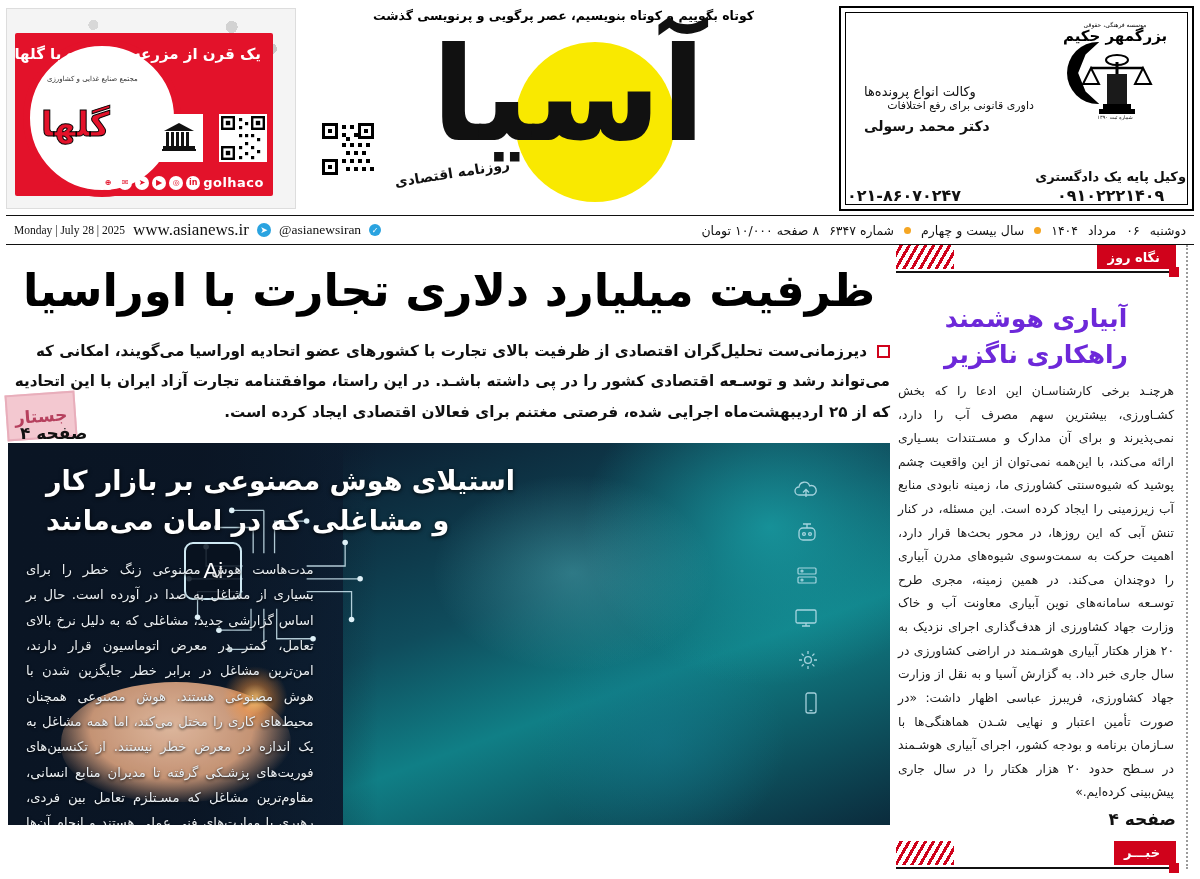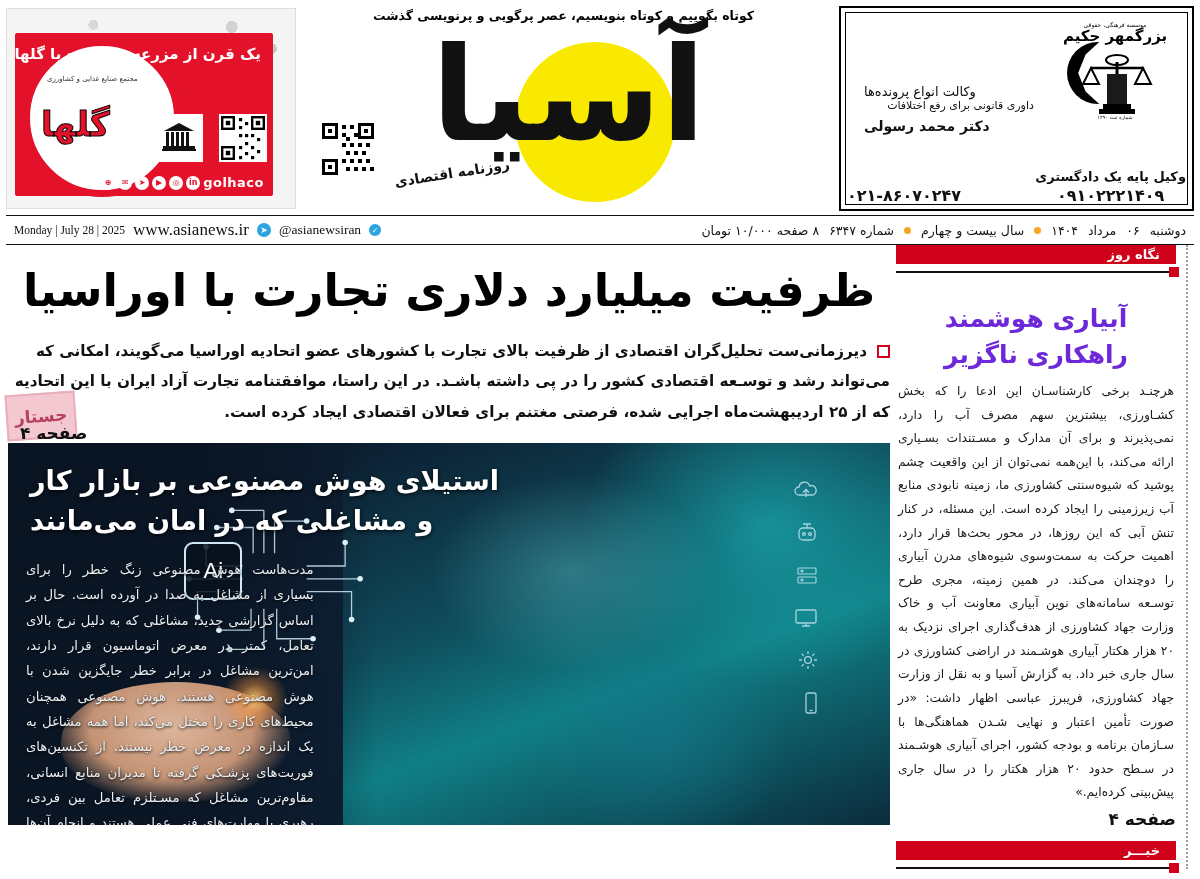--- a/index.html
+++ b/index.html
@@ -507,21 +507,21 @@
     box-sizing: border-box;
     display: flex;
     flex-direction: column;
   }
   .ai-title {
     color: #fff;
     font-size: 27px;
     font-weight: bold;
     text-align: left;
     line-height: 1.48;
-    margin-left: 4px;
+    margin-left: 20px;
     text-shadow: 0 1px 4px rgba(0,0,0,.9);
     width: 56%;
     align-self: flex-end;
   }
   .ai-body {
     color: #e9eef2;
     font-size: 13.2px;
     line-height: 1.92;
     text-align: justify;
     width: 34%;
@@ -531,21 +531,20 @@
   }
 
   
   .side-section { position: relative; margin-bottom: 10px; }
   .side-kicker-wrap {
     position: relative;
     height: 24px;
     display: flex;
     justify-content: space-between;
     align-items: stretch;
-    flex-direction: column;
   }
   .side-kicker {
     background: #d0021b;
     color: #fff;
     font-size: 13px;
     font-weight: bold;
     padding: 2px 16px 2px 10px;
     display: flex;
     align-items: center;
     letter-spacing: 4px;

